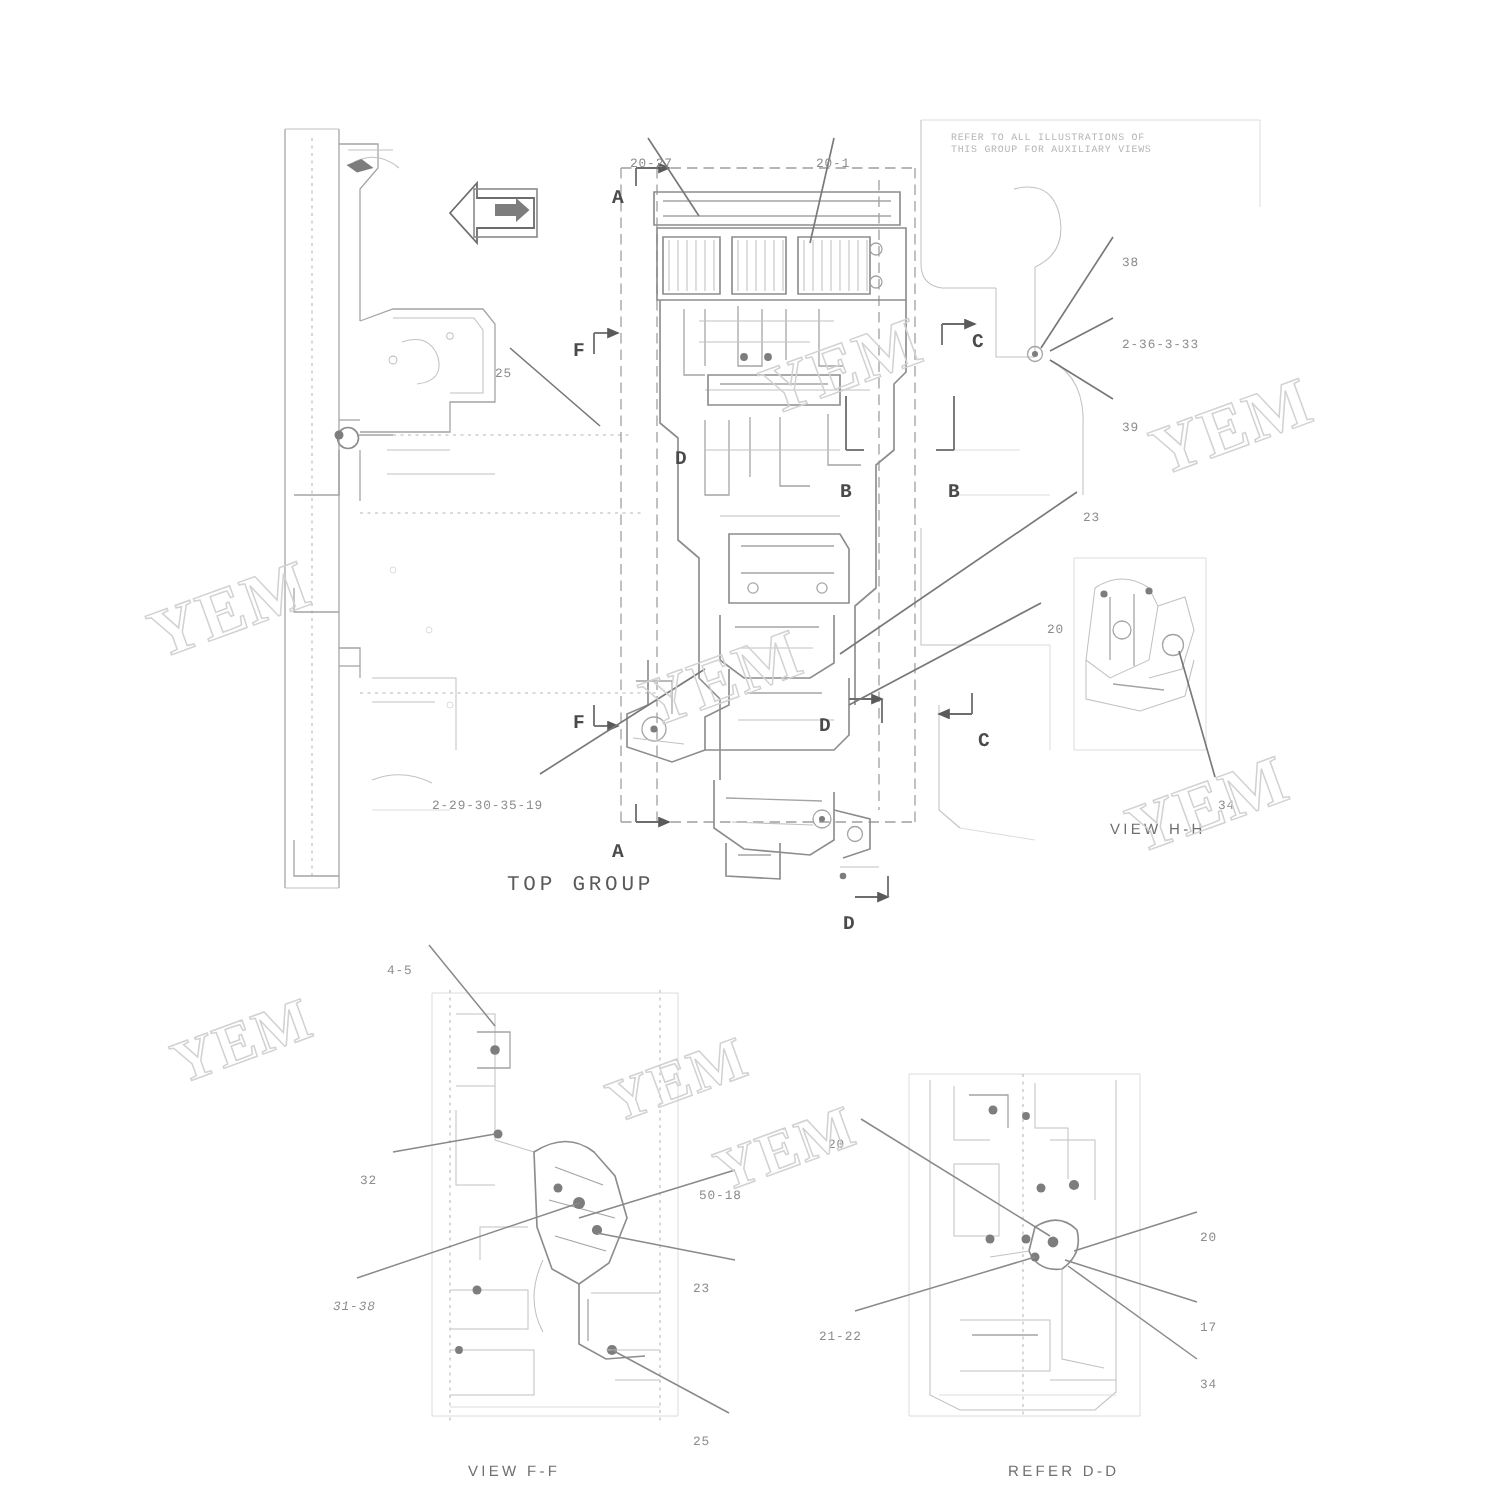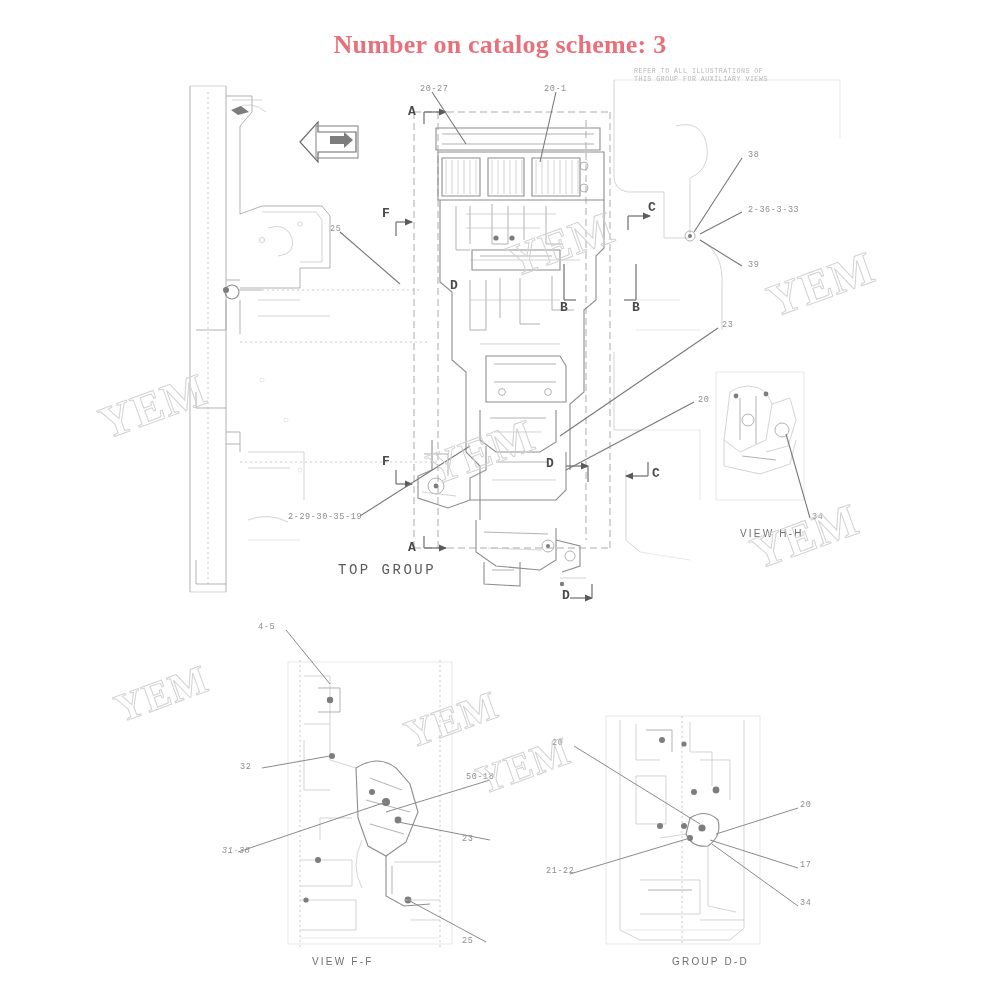--- a/index.html
+++ b/index.html
@@ -18,20 +18,21 @@
   
   #svgwrap{position:absolute;left:0;top:0;width:1000px;height:1000px;}
   svg{display:block;}
 
   
   .lbl{
     position:absolute;
     font-family:"Liberation Mono",monospace;
     font-size:8.5px;color:#8e8e8e;white-space:nowrap;
     letter-spacing:.6px;
+    margin-top:20px;
   }
   .lbl.sect{
     font-family:"Liberation Mono",monospace;
     font-size:13px;color:#4a4a4a;font-weight:700;letter-spacing:0;
   }
   .lbl.view{
     font-family:Liberation Sans, sans-serif;
     font-size:10px;color:#6f6f6f;letter-spacing:2.2px;
   }
   .lbl.topview{
@@ -54,21 +55,20 @@
     transform-origin:left top;
     pointer-events:none;user-select:none;
   }
   .wm.sm{font-size:40px;}
 </style>
 </head>
 <body>
 
 <div id="page">
 
-  <div id="title">Number on catalog scheme: 3</div>
 
   <div id="svgwrap">
   <svg width="1000" height="1000" viewBox="0 0 1000 1000" xmlns="http://www.w3.org/2000/svg">
     <defs>
       <style>
         .th{fill:none;stroke:#8d8d8d;stroke-width:1.1;}
         .md{fill:none;stroke:#a4a4a4;stroke-width:.85;}
         .lt{fill:none;stroke:#c2c2c2;stroke-width:.7;}
         .xl{fill:none;stroke:#d8d8d8;stroke-width:.6;}
         .dk{fill:none;stroke:#6d6d6d;stroke-width:1.2;}
@@ -374,21 +374,21 @@
   <div class="lbl sect" style="left:648px;top:200px;">C</div>
   <div class="lbl sect" style="left:652px;top:466px;">C</div>
   <div class="lbl sect" style="left:546px;top:456px;">D</div>
   <div class="lbl sect" style="left:562px;top:588px;">D</div>
   <div class="lbl sect" style="left:382px;top:206px;">F</div>
   <div class="lbl sect" style="left:382px;top:454px;">F</div>
   <div class="lbl sect" style="left:450px;top:278px;">D</div>
 
   <div class="lbl topview" style="left:338px;top:562px;">TOP GROUP</div>
   <div class="lbl view" style="left:312px;top:956px;">VIEW F-F</div>
-  <div class="lbl view" style="left:672px;top:956px;">GROUP D-D</div>
+  <div class="lbl view" style="left:672px;top:956px;">REFER D-D</div>
   <div class="lbl view" style="left:740px;top:528px;">VIEW H-H</div>
 
   <div class="lbl" style="left:258px;top:622px;">4-5</div>
   <div class="lbl" style="left:240px;top:762px;">32</div>
   <div class="lbl" style="left:222px;top:846px;font-style:italic;">31-38</div>
   <div class="lbl" style="left:466px;top:772px;">50-18</div>
   <div class="lbl" style="left:462px;top:834px;">23</div>
   <div class="lbl" style="left:462px;top:936px;">25</div>
 
   <div class="lbl" style="left:552px;top:738px;">20</div>

